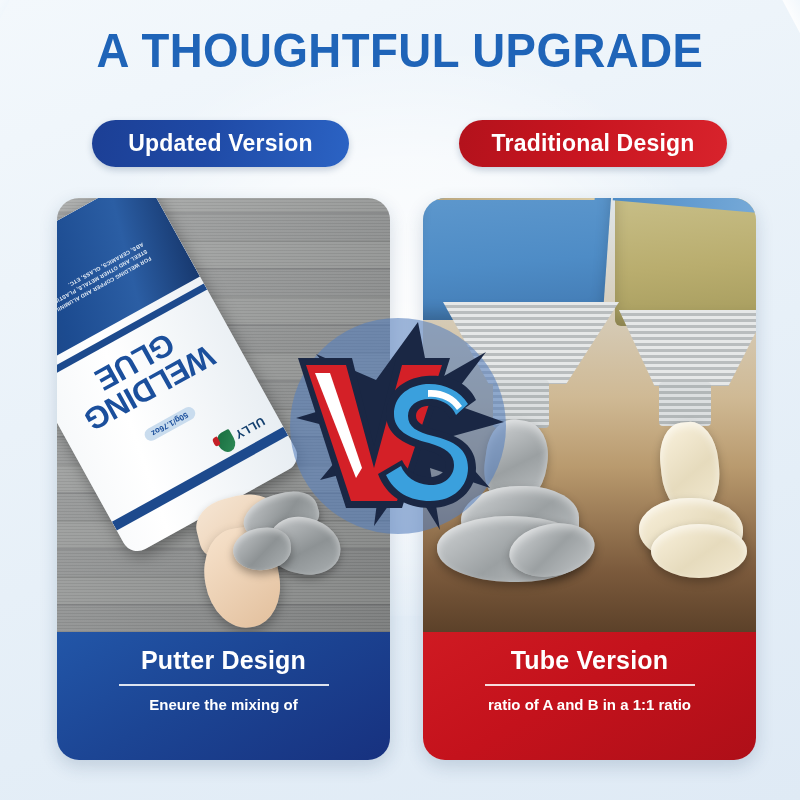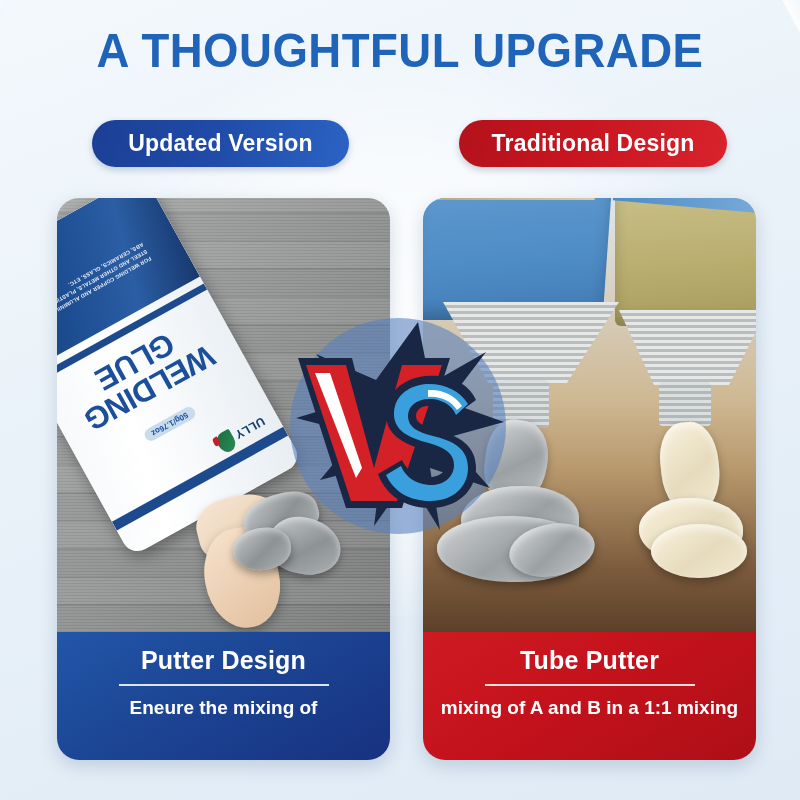--- a/index.html
+++ b/index.html
@@ -340,21 +340,21 @@
     letter-spacing: .2px;
     margin-bottom: 9px;
   }
   .label-rule {
     width: 210px;
     height: 2px;
     background: rgba(255,255,255,.85);
     margin: 0 auto 9px;
   }
   .label-desc {
-    font-size: 19px;
+    font-size: 15px;
     font-weight: 700;
     line-height: 1.33;
   }
 
   
   .vs-wrap {
     position: absolute;
     left: 290px; top: 318px;
     width: 216px; height: 216px;
   }
@@ -451,24 +451,24 @@
       <div class="paste-grey pg1"></div>
       <div class="paste-cream pc1"></div>
       <div class="paste-grey pg2"></div>
       <div class="paste-cream pc2"></div>
       <div class="paste-grey pg3"></div>
       <div class="paste-cream pc3"></div>
       <div class="paste-grey pg4"></div>
     </div>
 
     <div class="label-block label-red">
-      <div class="label-title">Tube Putter</div>
+      <div class="label-title">Tube Version</div>
       <div class="label-rule"></div>
       <div class="label-desc">
-        <div>mixing of A and B in a 1:1 mixing</div>
+        <div>ratio of A and B in a 1:1 ratio</div>
       </div>
     </div>
   </div>
 
   <div class="vs-wrap">
     <div class="vs-circle"></div>
     <svg class="vs-svg" viewBox="0 0 216 216">
 
       <polygon fill="#1a2744" points="128,4 140,66 196,34 158,84 214,104 156,120 200,170 140,150 150,212 118,160 84,208 92,146 30,162 68,116 6,100 66,82 26,36 86,62"></polygon>
 

